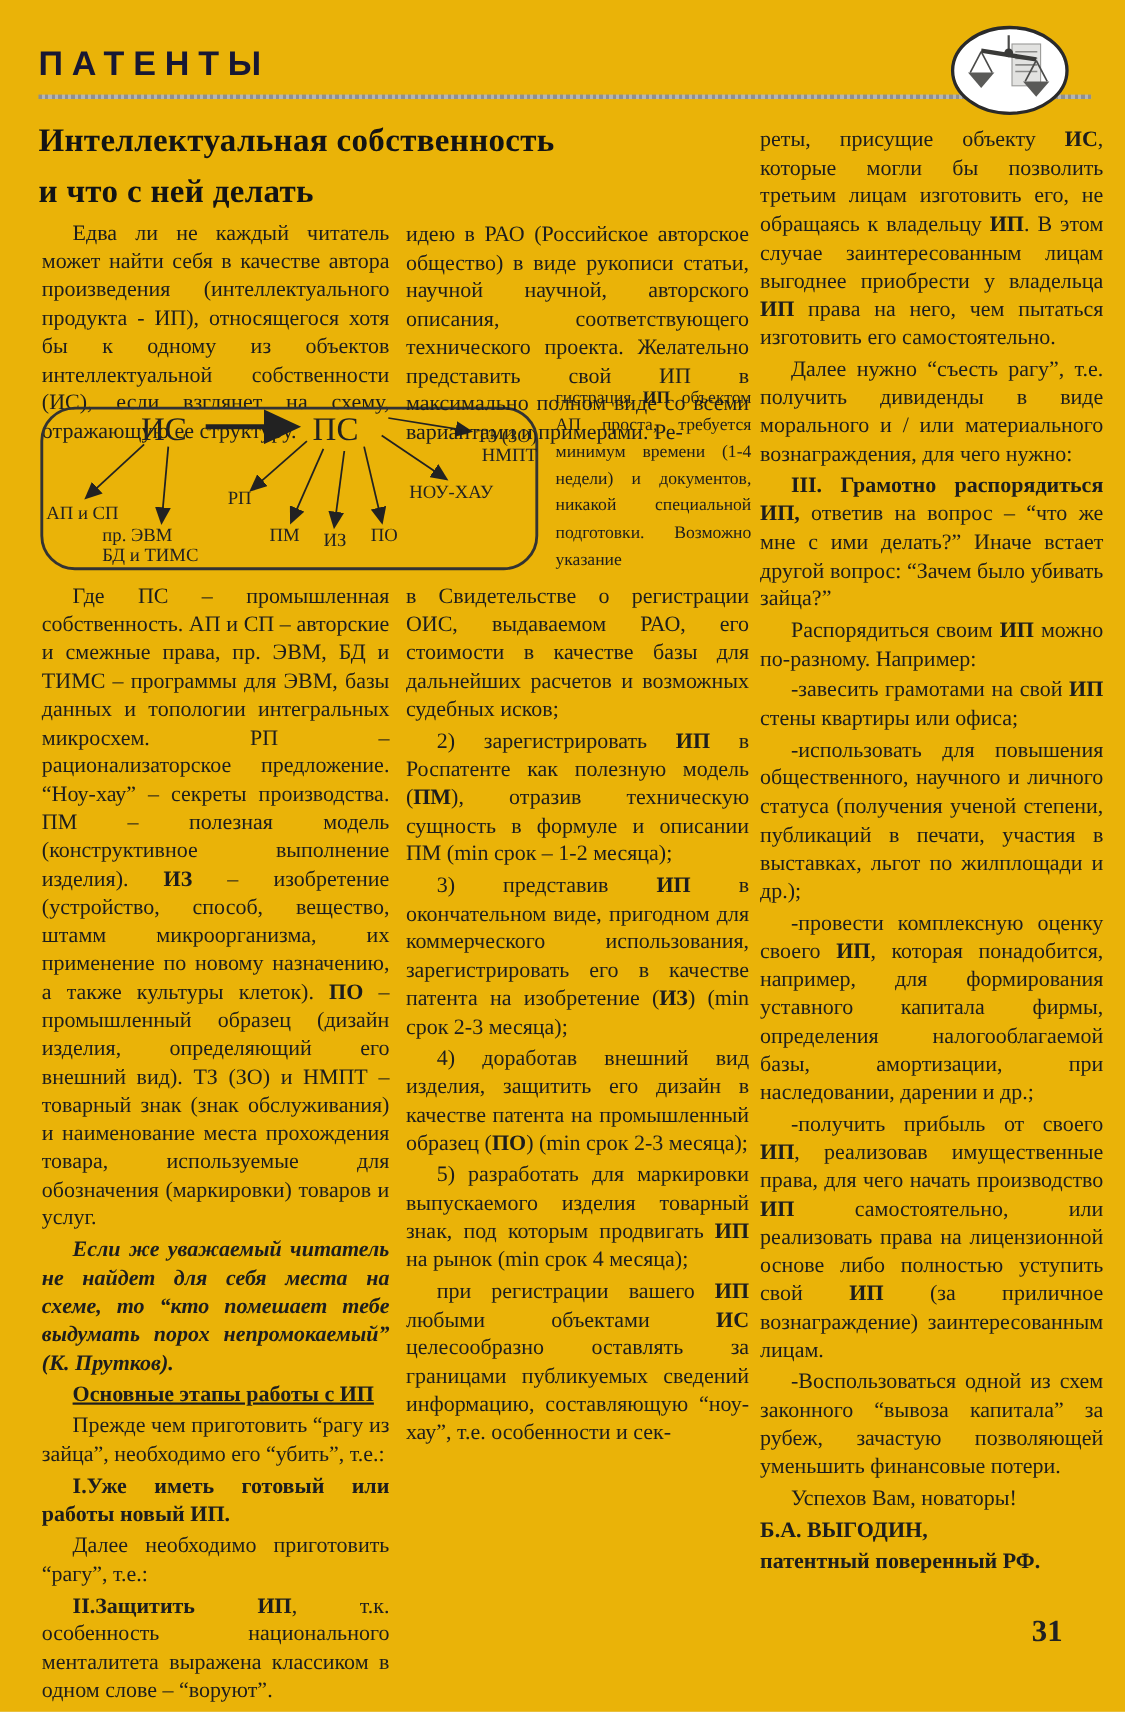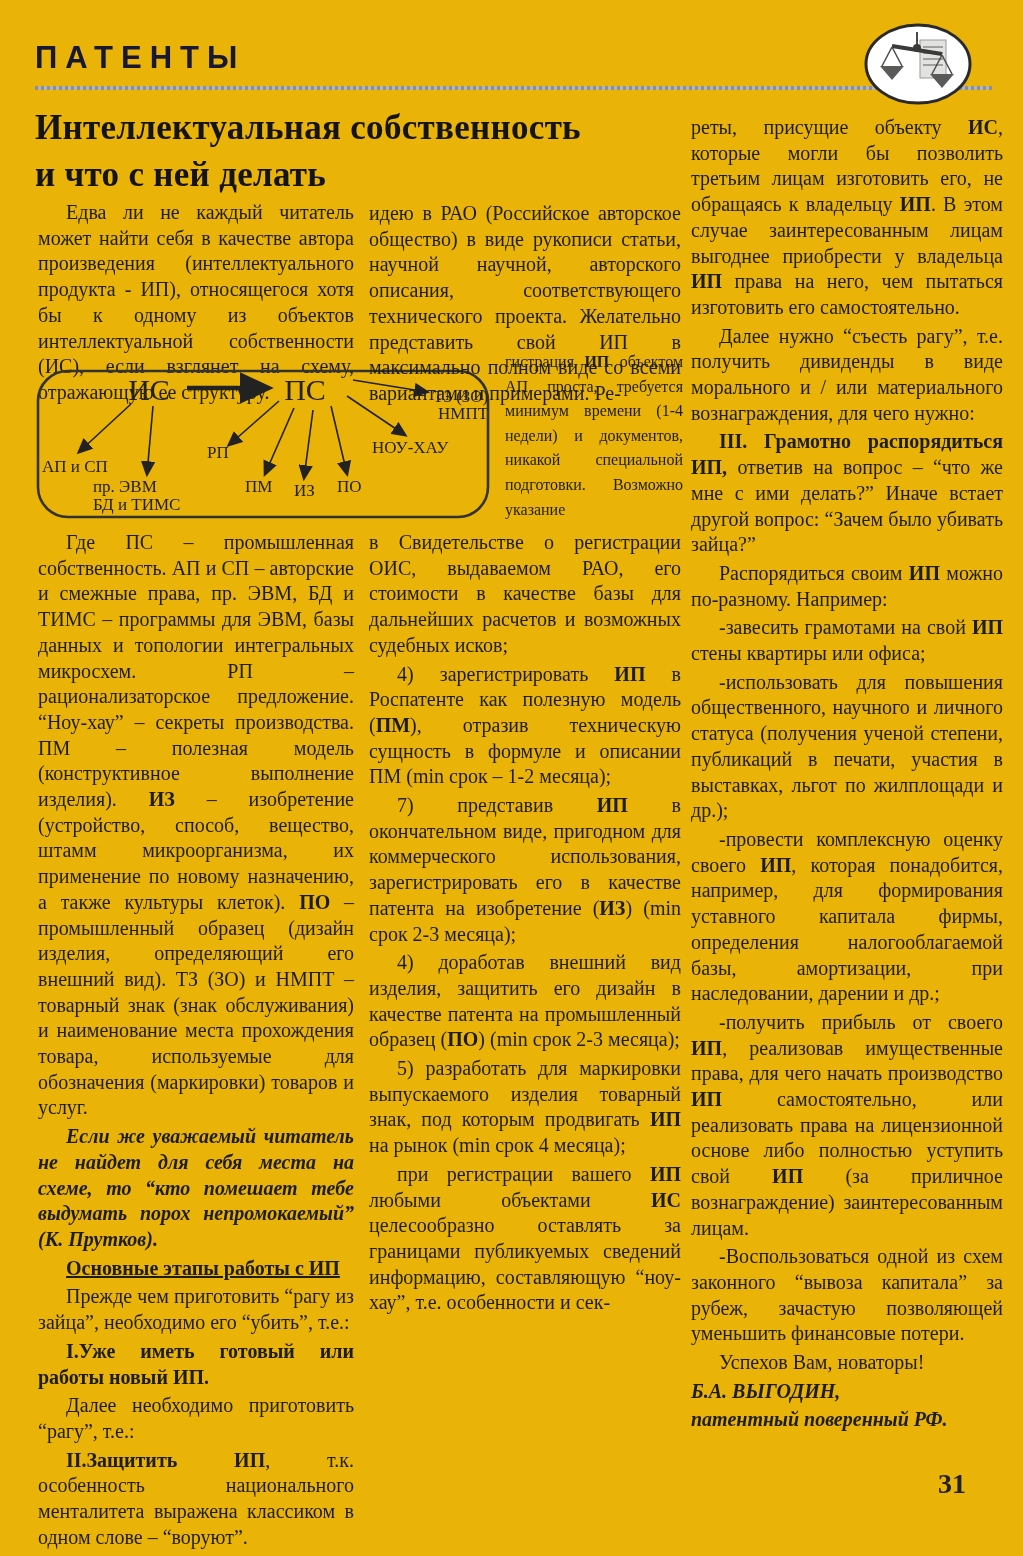--- a/index.html
+++ b/index.html
@@ -6,30 +6,30 @@
   body{background:#e8e8e4;font-family:"Liberation Serif", serif;}
   .page{position:relative;width:1023px;height:1556px;background:#eab308;margin:0 auto;overflow:hidden;}
 
   .section-label{position:absolute;left:35px;top:40px;font-family:"Liberation Sans",sans-serif;
     font-weight:bold;font-size:31px;letter-spacing:8px;color:#181833;}
   .rule{position:absolute;left:35px;top:86px;width:957px;height:4px;
     background:repeating-linear-gradient(90deg,#8f8f8f 0 3px,#b5b5b5 3px 6px);}
   .logo{position:absolute;left:862px;top:22px;width:112px;height:86px;}
 
   .article-title{position:absolute;left:35px;top:104px;width:640px;
-    font-size:35px;line-height:47px;font-weight:bold;color:#141414;letter-spacing:.3px;}
+    font-size:30px;line-height:47px;font-weight:bold;color:#141414;letter-spacing:.3px;}
 
   .col{position:absolute;font-size:20px;line-height:25.7px;color:#1d1d1d;}
   .col p{margin:3px;text-align:justify;}
   .ind{text-indent:28px;}
   .seg-b{font-weight:bold;}
   .seg-u{text-decoration:underline;}
   .heading{font-weight:bold;text-decoration:underline;}
   .quote{font-weight:bold;font-style:italic;}
-  .author{text-align:right;font-weight:bold;font-style:italic;}
+  .author{text-align:right;font-weight:bold;}
 
   .col1a{left:35px;top:197px;width:322px;}
   .col1b{left:35px;top:527px;width:322px;}
   .col2a{left:366px;top:198px;width:318px;}
   .col2narrow{left:502px;top:347px;width:184px;font-size:16px;line-height:24.6px;}
   .col2b{left:366px;top:527px;width:318px;}
   .col3{left:688px;top:112px;width:318px;}
 
   .diagram{position:absolute;left:35px;top:368px;width:456px;height:152px;}
   .diagram text{font-family:"Liberation Serif",serif;fill:#222;}
@@ -116,22 +116,22 @@
       <p class="ind "><span>Лучше защищать свой </span><span class="seg-b">ИП</span><span> </span><span class="seg-u">комплексно</span><span>, т.е. несколькими объектами ИС. Но можно защищать права и </span></p>
     </div>
   <div class="col col2a">
       <p class=""><span>идею в РАО (Российское авторское общество) в виде рукописи статьи, научной научной, авторского описания, соответствующего технического проекта. Желательно представить свой ИП в максимально полном виде со всеми вариантами и примерами. Ре-</span></p>
     </div>
   <div class="col col2narrow">
       <p class=""><span>гистрация </span><span class="seg-b">ИП</span><span> объектом АП проста, требуется минимум времени (1-4 недели) и документов, никакой специальной подготовки. Возможно указание</span></p>
     </div>
   <div class="col col2b">
       <p class=""><span>в Свидетельстве о регистрации ОИС, выдаваемом РАО, его стоимости в качестве базы для дальнейших расчетов и возможных судебных исков;</span></p>
-      <p class="ind "><span>4) зарегистрировать </span><span class="seg-b">ИП</span><span> в Роспатенте как полезную модель (</span><span class="seg-b">ПМ</span><span>), отразив техническую сущность в формуле и описании ПМ (min срок – 1-2 месяца);</span></p>
-      <p class="ind "><span>7) представив </span><span class="seg-b">ИП</span><span> в окончательном виде, пригодном для коммерческого использования, зарегистрировать его в качестве патента на изобретение (</span><span class="seg-b">ИЗ</span><span>) (min срок 2-3 месяца);</span></p>
+      <p class="ind "><span>2) зарегистрировать </span><span class="seg-b">ИП</span><span> в Роспатенте как полезную модель (</span><span class="seg-b">ПМ</span><span>), отразив техническую сущность в формуле и описании ПМ (min срок – 1-2 месяца);</span></p>
+      <p class="ind "><span>3) представив </span><span class="seg-b">ИП</span><span> в окончательном виде, пригодном для коммерческого использования, зарегистрировать его в качестве патента на изобретение (</span><span class="seg-b">ИЗ</span><span>) (min срок 2-3 месяца);</span></p>
       <p class="ind "><span>4) доработав внешний вид изделия, защитить его дизайн в качестве патента на промышленный образец (</span><span class="seg-b">ПО</span><span>) (min срок 2-3 месяца);</span></p>
       <p class="ind "><span>5) разработать для маркировки выпускаемого изделия товарный знак, под которым продвигать </span><span class="seg-b">ИП</span><span> на рынок (min срок 4 месяца);</span></p>
       <p class="ind "><span>при регистрации вашего </span><span class="seg-b">ИП</span><span> любыми объектами </span><span class="seg-b">ИС</span><span> целесообразно оставлять за границами публикуемых сведений информацию, составляющую “ноу-хау”, т.е. особенности и сек-</span></p>
     </div>
   <div class="col col3">
       <p class=""><span>реты, присущие объекту </span><span class="seg-b">ИС</span><span>, которые могли бы позволить третьим лицам изготовить его, не обращаясь к владельцу </span><span class="seg-b">ИП</span><span>. В этом случае заинтересованным лицам выгоднее приобрести у владельца </span><span class="seg-b">ИП</span><span> права на него, чем пытаться изготовить его самостоятельно.</span></p>
       <p class="ind "><span>Далее нужно “съесть рагу”, т.е. получить дивиденды в виде морального и / или материального вознаграждения, для чего нужно:</span></p>
       <p class="ind "><span class="seg-b">III. Грамотно распорядиться ИП,</span><span> ответив на вопрос – “что же мне с ими делать?” Иначе встает другой вопрос: “Зачем было убивать зайца?”</span></p>
       <p class="ind "><span>Распорядиться своим </span><span class="seg-b">ИП</span><span> можно по-разному. Например:</span></p>
       <p class="ind "><span>-завесить грамотами на свой </span><span class="seg-b">ИП</span><span> стены квартиры или офиса;</span></p>

